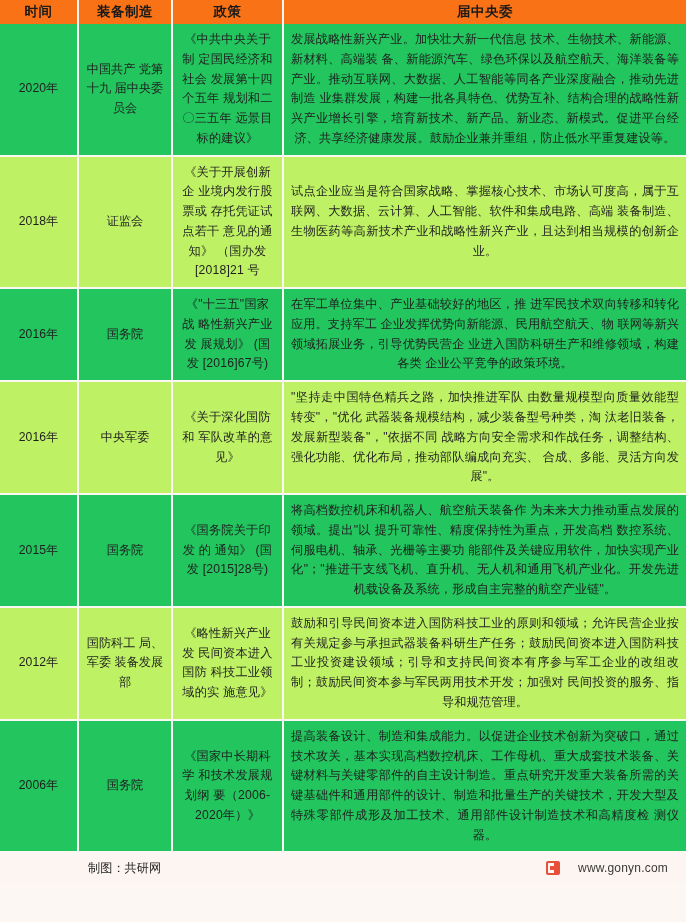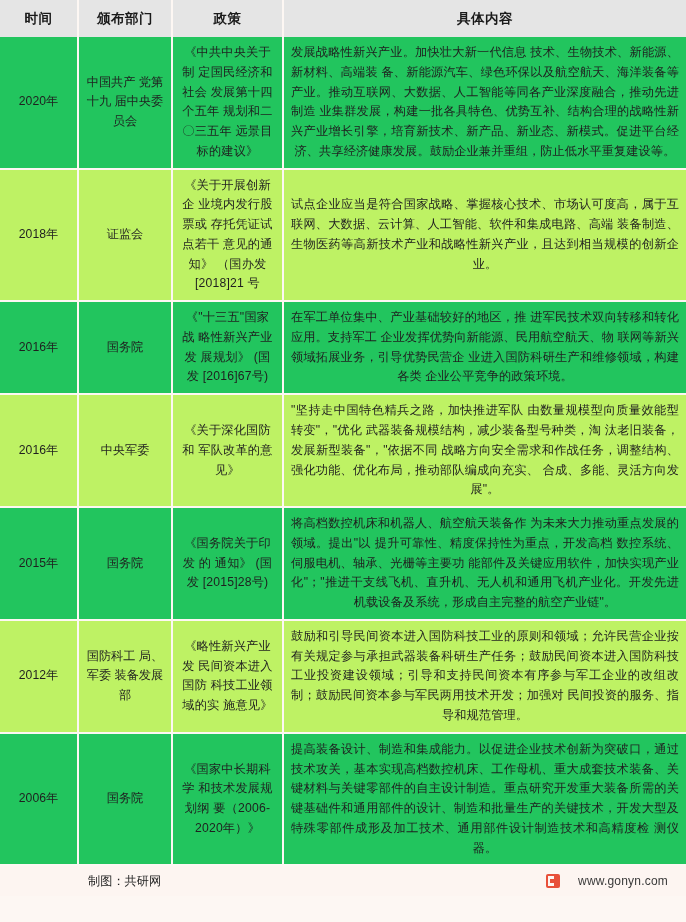--- a/index.html
+++ b/index.html
@@ -17,26 +17,26 @@
     width: 686px;
     border-collapse: collapse;
     table-layout: fixed;
   }
   #policy-table col.c-time   { width: 78px; }
   #policy-table col.c-dept   { width: 94px; }
   #policy-table col.c-policy { width: 111px; }
   #policy-table col.c-detail { width: 403px; }
 
   #policy-table th {
-    background: #e5e5e5;
+    background: #f97316;
     color: #1a1a1a;
     font-weight: bold;
     font-size: 13.5px;
     letter-spacing: 0.5px;
-    height: 37px;
+    height: 24px;
     text-align: center;
     vertical-align: middle;
     border-right: 2px solid #fdf7f3;
     padding: 0 1px;
   }
   #policy-table th:last-child { border-right: none; }
 
   #policy-table td {
     font-size: 12.2px;
     line-height: 1.62;
@@ -126,23 +126,23 @@
 <table id="policy-table">
   <colgroup>
     <col class="c-time">
       <col class="c-dept">
       <col class="c-policy">
       <col class="c-detail">
   </colgroup>
   <thead>
     <tr>
       <th>时间</th>
-      <th>颁布部门</th>
+      <th>装备制造</th>
       <th>政策</th>
-      <th>具体内容</th>
+      <th>届中央委</th>
     </tr>
   </thead>
   <tbody>
     <tr class="row-a">
       <td class="cell-time">2020年</td>
       <td class="cell-dept">中国共产 党第十九 届中央委 员会</td>
       <td class="cell-policy">《中共中央关于制 定国民经济和社会 发展第十四个五年 规划和二〇三五年 远景目标的建议》</td>
       <td class="cell-detail">发展战略性新兴产业。加快壮大新一代信息 技术、生物技术、新能源、新材料、高端装 备、新能源汽车、绿色环保以及航空航天、海洋装备等产业。推动互联网、大数据、人工智能等同各产业深度融合，推动先进制造 业集群发展，构建一批各具特色、优势互补、结构合理的战略性新兴产业增长引擎，培育新技术、新产品、新业态、新模式。促进平台经济、共享经济健康发展。鼓励企业兼并重组，防止低水平重复建设等。</td>
     </tr>
     <tr class="row-b">

